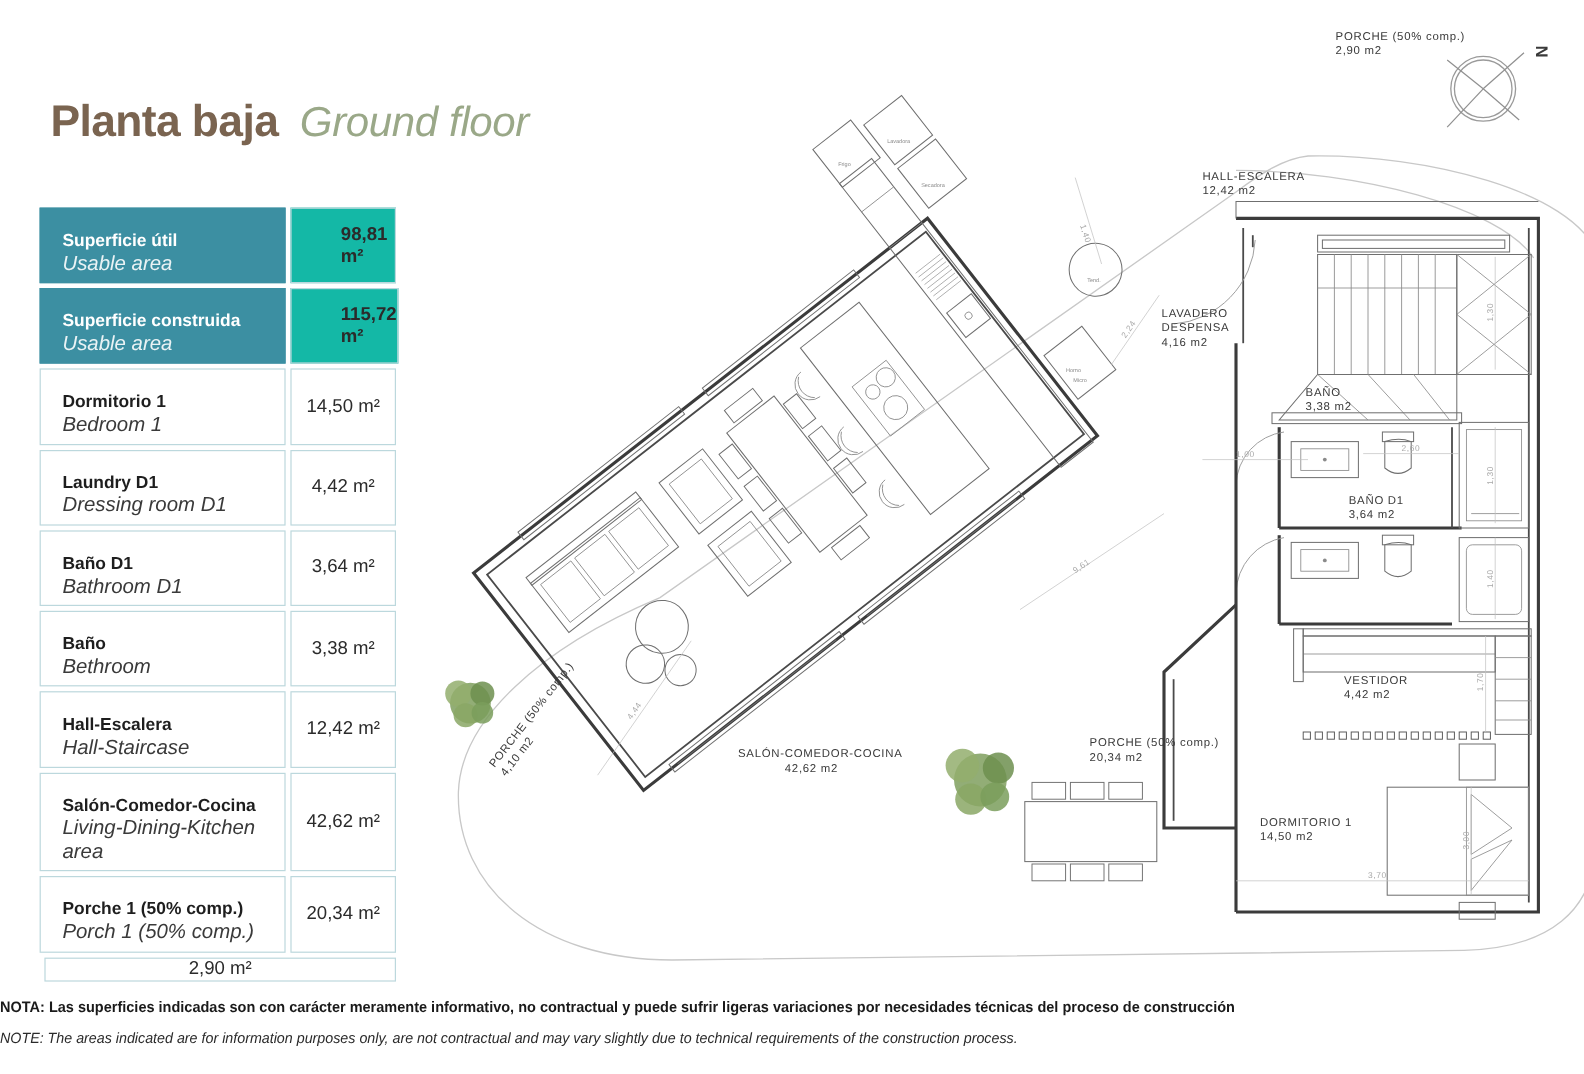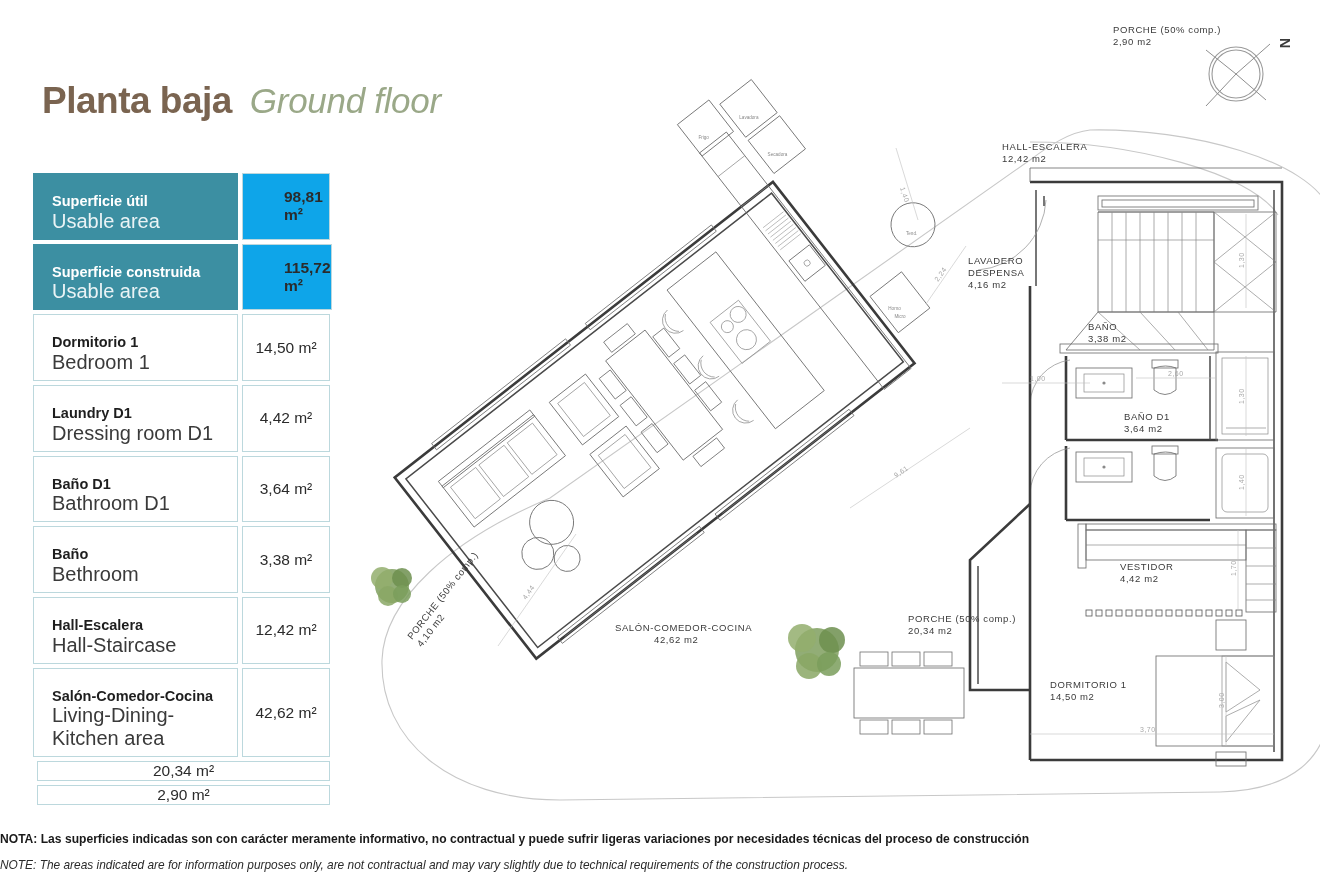--- a/index.html
+++ b/index.html
@@ -36,25 +36,25 @@
   }
   .row .cell-value{
     flex:1;
     border:1px solid #bcd8dd;
     margin-left:4px;
     box-sizing:border-box;
     display:flex;align-items:center;justify-content:center;
     font-size:15.5px;color:#2b2b2b;font-weight:500;
   }
   .row.highlight .cell-label{background:#3c8fa2;border-color:#3c8fa2;}
-  .row.highlight .cell-value{background:#0ea5e9;border-color:#bcd7dd;font-weight:600;padding-left:41px;}
+  .row.highlight .cell-value{background:#14b8a6;border-color:#bcd7dd;font-weight:600;padding-left:41px;}
   .row.highlight .lbl-es{color:#ffffff;}
   .row.highlight .lbl-en{color:#eaf3f5;}
   .lbl-es{font-size:14.5px;font-weight:700;color:#1e1e1e;line-height:1.15;}
-  .lbl-en{font-size:20px;color:#3a3a3a;line-height:1.15;}
+  .lbl-en{font-size:17px;font-style:italic;color:#3a3a3a;line-height:1.15;}
 
   
   #note{position:absolute;left:0px;top:832px;width:1320px;}
   #note .n1{font-size:12.6px;font-weight:700;color:#1a1a1a;white-space:nowrap;
             transform:scaleX(0.96);transform-origin:left center;}
   #note .n2{font-size:12.4px;font-style:italic;color:#2a2a2a;white-space:nowrap;margin-top:12px;
             transform:scaleX(0.96);transform-origin:left center;}
 
   
   #plan{position:absolute;left:330px;top:0px;width:990px;height:830px;text-align:right;}
@@ -131,20 +131,24 @@
       <div class="cell-value">12,42 m²</div>
     </div>
     <div class="row">
       <div class="cell-label">
         <div class="lbl-es">Salón-Comedor-Cocina</div>
         <div class="lbl-en">Living-Dining-Kitchen area</div>
       </div>
       <div class="cell-value">42,62 m²</div>
     </div>
     <div class="row">
+      <div class="cell-label">
+        <div class="lbl-es">Porche 1 (50% comp.)</div>
+        <div class="lbl-en">Porch 1 (50% comp.)</div>
+      </div>
       <div class="cell-value">20,34 m²</div>
     </div>
     <div class="row">
       <div class="cell-value">2,90 m²</div>
     </div>
   </div>
 
 <div id="compass">
   <svg width="110" height="110" viewBox="0 0 110 110">
     <circle cx="48" cy="60" r="27" fill="none" stroke="#9a9a9a" stroke-width="1.1"></circle>

